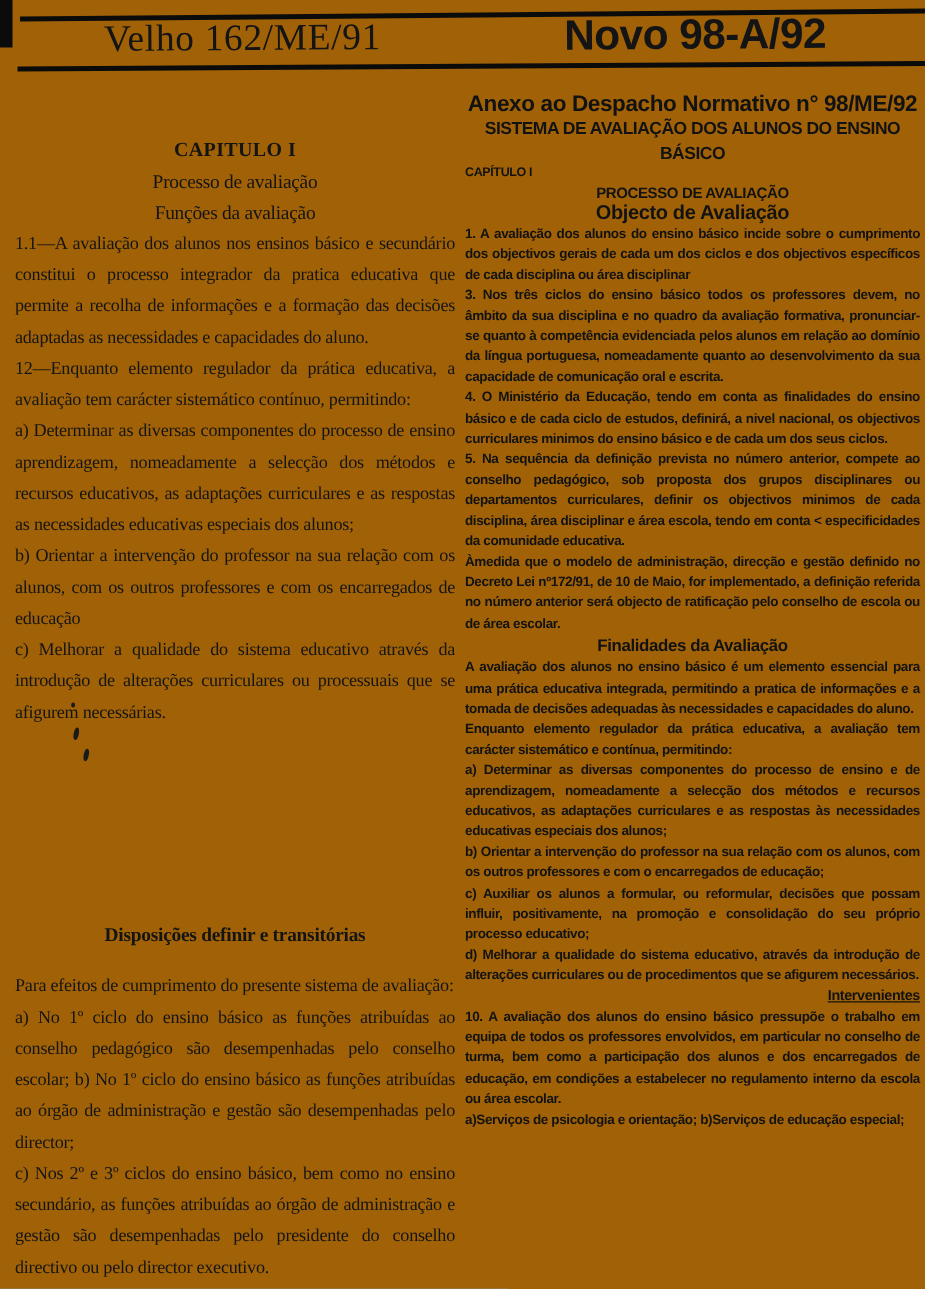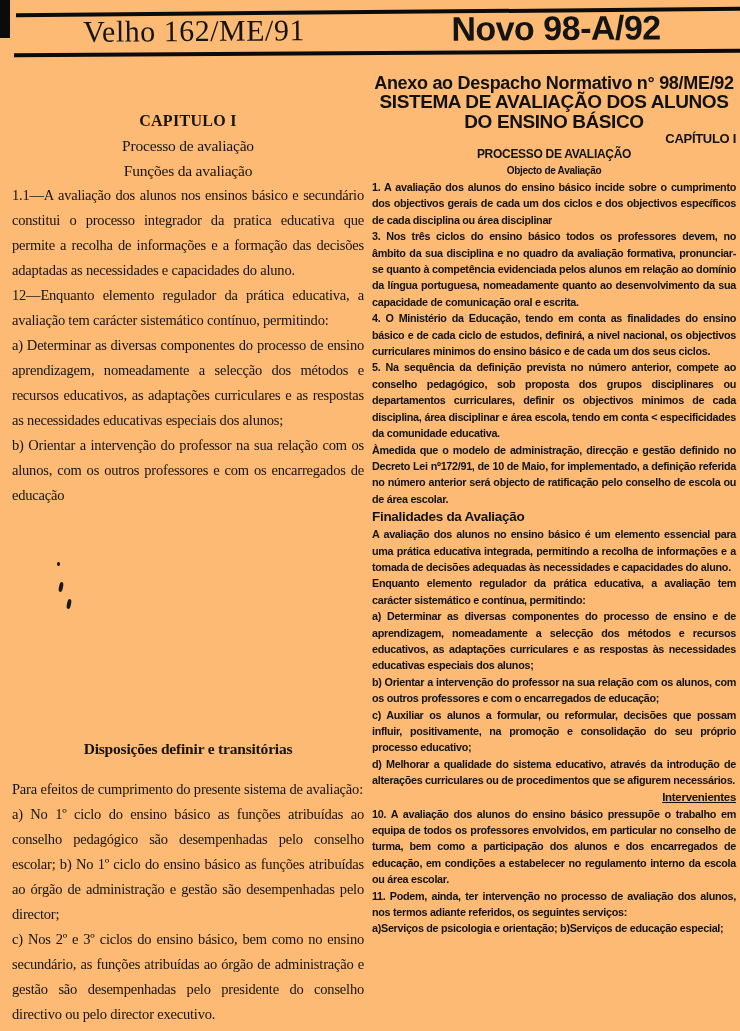--- a/index.html
+++ b/index.html
@@ -1,18 +1,18 @@
 <!DOCTYPE html>
 <html><head>
 <meta charset="utf-8">
 <style>
   html,body { margin:0; padding:0; background:#888; }
   .page {
     position:relative; width:740px; height:1031px;
-    background:#fdba74; overflow:hidden;
+    background:#a16207; overflow:hidden;
     color:#141414;
   }
   
   .corner-bar { position:absolute; left:0; top:0; width:10px; height:38px; background:#0b0b0b; }
   .rule { position:absolute; background:#0b0b0b; height:4px; }
   .rule-top    { left:16px; right:-6px; top:10px; transform:rotate(-0.5deg); }
   .rule-bottom { left:14px; right:-6px; top:51px; transform:rotate(-0.35deg); }
   .header-left {
     position:absolute; left:38px; top:14px; width:312px; text-align:center;
     font-family:"Liberation Serif", serif; font-size:30px; letter-spacing:0.5px;
@@ -48,25 +48,25 @@
   .speck3 { left:67px; top:599px; width:4px; height:10px; transform:rotate(12deg); }
   
   .col-right {
     position:absolute; left:372px; top:74px; width:364px;
     font-family:"Liberation Sans", sans-serif; font-weight:700;
     font-size:10.8px; line-height:16.4px; letter-spacing:-0.3px;
     text-align:justify; color:#121212;
   }
   .col-right p { margin:0; }
   .col-right .h-annex { text-align:center; font-size:18px; line-height:18px; }
-  .col-right .h-main  { text-align:center; font-size:19px;   line-height:20px; letter-spacing:-0.4px; }
-  .col-right .h-cap   { text-align:right; font-size:13px; line-height:14px; }
+  .col-right .h-main  { text-align:center; font-size:14px;   line-height:20px; letter-spacing:-0.4px; }
+  .col-right .h-cap   { text-align:left; font-size:10px; line-height:14px; }
   .col-right .h-proc  { text-align:center; font-size:12px;   line-height:16px; }
-  .col-right .h-obj   { text-align:center; font-size:10px; line-height:17px; }
-  .col-right .h-fin   { font-size:13.5px; line-height:19px; }
+  .col-right .h-obj   { text-align:center; font-size:16px; line-height:17px; }
+  .col-right .h-fin   { text-align:center; font-size:13.5px; line-height:19px; }
   .col-right .h-int   { text-align:right;   font-size:11.5px; line-height:17px;text-decoration:underline; }
 </style>
 </head>
 <body>
 
 <div class="page">
 
   <div class="corner-bar"></div>
   <div class="rule rule-top"></div>
   <div class="header-left">Velho 162/ME/91</div>
@@ -74,20 +74,21 @@
   <div class="rule rule-bottom"></div>
 
   <div class="col-left">
     <div class="h-cap">CAPITULO I</div>
     <div class="h-sec">Processo de avaliação</div>
     <div class="h-sec">Funções da avaliação</div>
     <p>1.1—A avaliação dos alunos nos ensinos básico e secundário constitui o processo integrador da pratica educativa que permite a recolha de informações e a formação das decisões adaptadas as necessidades   e capacidades do aluno.</p>
     <p>12—Enquanto elemento regulador da prática educativa, a avaliação tem carácter sistemático contínuo, permitindo:</p>
     <p>a) Determinar as diversas componentes do processo de ensino aprendizagem, nomeadamente a selecção dos métodos e recursos educativos, as adaptações curriculares e as respostas as necessidades educativas especiais dos alunos;</p>
     <p>b) Orientar a intervenção do professor na sua relação com os alunos, com os outros professores e com os encarregados de educação</p>
+    <p>c) Melhorar a qualidade do sistema educativo através da introdução de alterações curriculares ou processuais que se afigurem necessárias.</p>
   </div>
 
   <div class="speck speck1"></div>
   <div class="speck speck2"></div>
   <div class="speck speck3"></div>
 
   <div class="col-left-final">
     <div class="h-fin">Disposições definir e transitórias</div>
     <p>Para efeitos de cumprimento do presente sistema de avaliação:</p>
     <p>a) No 1º ciclo do ensino básico as funções atribuídas ao conselho pedagógico são desempenhadas pelo conselho escolar; b) No 1º ciclo do ensino básico as funções atribuídas ao órgão de administração e gestão são desempenhadas pelo director;</p>
@@ -101,27 +102,26 @@
     <div class="h-proc">PROCESSO DE AVALIAÇÃO</div>
     <div class="h-obj">Objecto de Avaliação</div>
 
     <p>1. A avaliação dos alunos do ensino básico incide sobre o cumprimento dos objectivos gerais de cada um dos ciclos e dos objectivos específicos de cada disciplina ou área disciplinar</p>
     <p>3. Nos três ciclos do ensino básico todos os professores devem, no âmbito da sua disciplina e no quadro da avaliação formativa, pronunciar-se quanto à competência evidenciada pelos alunos em relação ao domínio da língua portuguesa, nomeadamente quanto ao desenvolvimento da sua capacidade de comunicação oral e escrita.</p>
     <p>4. O Ministério da Educação, tendo em conta as finalidades do ensino básico e de cada ciclo de estudos, definirá, a nivel nacional, os objectivos curriculares minimos do ensino básico e de cada um dos seus ciclos.</p>
     <p>5. Na sequência da definição prevista no número anterior, compete ao conselho pedagógico, sob proposta dos grupos disciplinares ou departamentos curriculares, definir os objectivos minimos de cada disciplina, área disciplinar e área escola, tendo em conta  &lt; especificidades da comunidade educativa.</p>
     <p>Àmedida que o modelo de administração, direcção e gestão definido no Decreto Lei nº172/91, de 10 de Maio, for implementado, a definição referida no número anterior será objecto de ratificação pelo conselho de escola ou de área escolar.</p>
 
     <div class="h-fin">Finalidades da Avaliação</div>
-    <p>A avaliação dos alunos no ensino básico é um elemento essencial para uma prática educativa integrada, permitindo a recolha de informações e a tomada de decisões adequadas às necessidades e capacidades do aluno.</p>
+    <p>A avaliação dos alunos no ensino básico é um elemento essencial para uma prática educativa integrada, permitindo a pratica de informações e a tomada de decisões adequadas às necessidades e capacidades do aluno.</p>
     <p>Enquanto elemento regulador da prática educativa, a avaliação tem carácter sistemático e contínua, permitindo:</p>
     <p>a) Determinar as diversas componentes do processo de ensino e de aprendizagem, nomeadamente a selecção dos métodos e recursos educativos, as adaptações curriculares e as respostas às necessidades educativas especiais dos alunos;</p>
     <p>b) Orientar a intervenção do professor na sua relação com os alunos, com os outros professores e com o encarregados de educação;</p>
     <p>c) Auxiliar os alunos a formular, ou reformular, decisões que possam influir, positivamente, na promoção e consolidação do seu próprio processo educativo;</p>
     <p>d) Melhorar a qualidade do sistema educativo, através da introdução de alterações curriculares ou de procedimentos que se afigurem necessários.</p>
 
     <div class="h-int">Intervenientes</div>
     <p>10. A avaliação dos alunos do ensino básico pressupõe o trabalho em equipa de todos os professores envolvidos, em particular no conselho de turma, bem como a participação dos alunos e dos encarregados de educação, em condições a estabelecer no regulamento interno da escola ou área escolar.</p>
-    <p>11. Podem, ainda, ter intervenção no processo de avaliação dos alunos, nos termos adiante referidos, os seguintes serviços:</p>
     <p>a)Serviços de psicologia e orientação; b)Serviços de educação especial;</p>
 
   </div>
 
 </div>
 
 </body></html>

